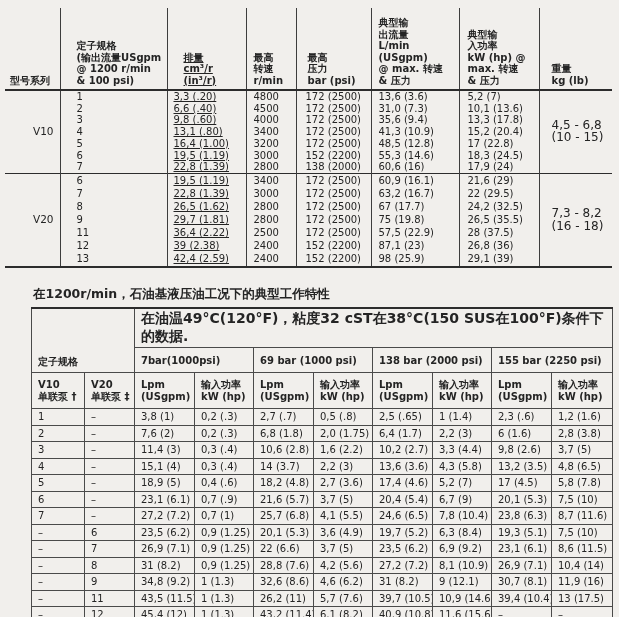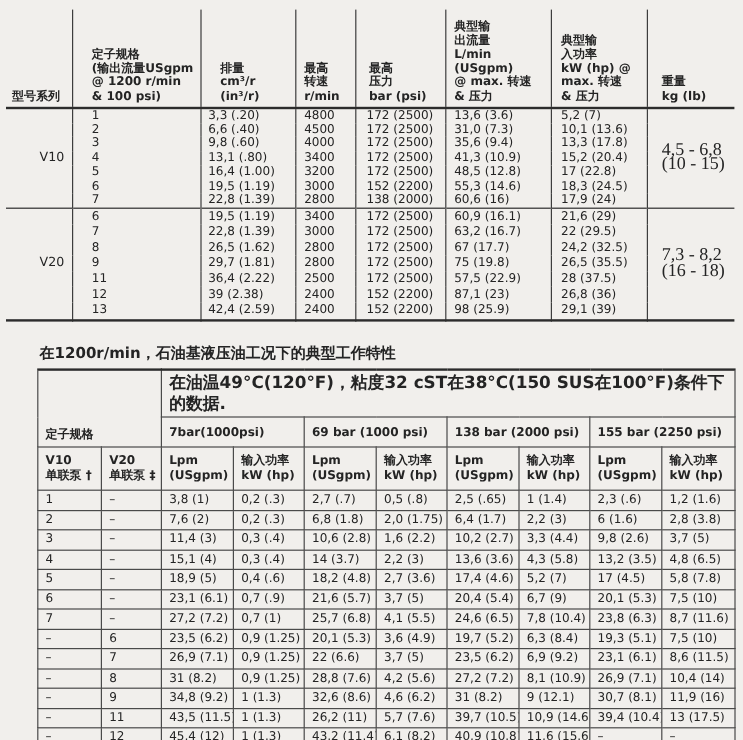--- a/index.html
+++ b/index.html
@@ -22,31 +22,31 @@
   .t1 .last { border-right:none; }
   .t1 thead th { height:78px; vertical-align:bottom; padding-bottom:3px;
     font-weight:bold; font-size:10px; line-height:11.5px; white-space:pre-line; }
   .t1 thead tr { border-bottom:2px solid #2c2c2c; }
   .t1 tbody.s1 { border-bottom:1.5px solid #2c2c2c; }
   .t1 tbody.s2 { border-bottom:2px solid #2c2c2c; }
   .t1 tbody.s1 td { height:11.7px; line-height:11.7px; }
   .t1 tbody.s2 td { height:13.1px; line-height:13.1px; }
   .t1 .c0 { padding-left:5px; }
   .t1 .c1 { padding-left:16px; }
-  .t1 .c2 { padding-left:6px; }
+  .t1 .c2 { padding-left:6px;text-decoration:underline; }
   .t1 .c3 { padding-left:7px; }
   .t1 .c4 { padding-left:9px; }
   .t1 .c5 { padding-left:7px; }
   .t1 .c6 { padding-left:8px; }
   .t1 .c7 { padding-left:12px; }
   .t1 thead .c2 { padding-left:16px; }
   .t1 thead .c4 { padding-left:11px; }
   .t1 td.model-cell { vertical-align:middle; padding-left:28px; font-size:10.5px; }
   .t1 td.weight-cell { vertical-align:middle; white-space:pre-line;
-    font-size:15px; line-height:15px;font-family:Liberation Serif, serif; }
+    font-size:12px; line-height:15px; }
   
   .t2-title { position:absolute; left:33px; top:286px; font-size:12.5px;
     font-weight:bold;text-align:center; }
   .t2 { position:absolute; left:31px; top:307px; width:581px;
     border-top:2px solid #2c2c2c; }
   .t2 th, .t2 td {
     border:1px solid #4a4a4a;
     font-size:10px; text-align:left; vertical-align:middle;
     padding:1px 2px 1px 6px; overflow:hidden;
   }

